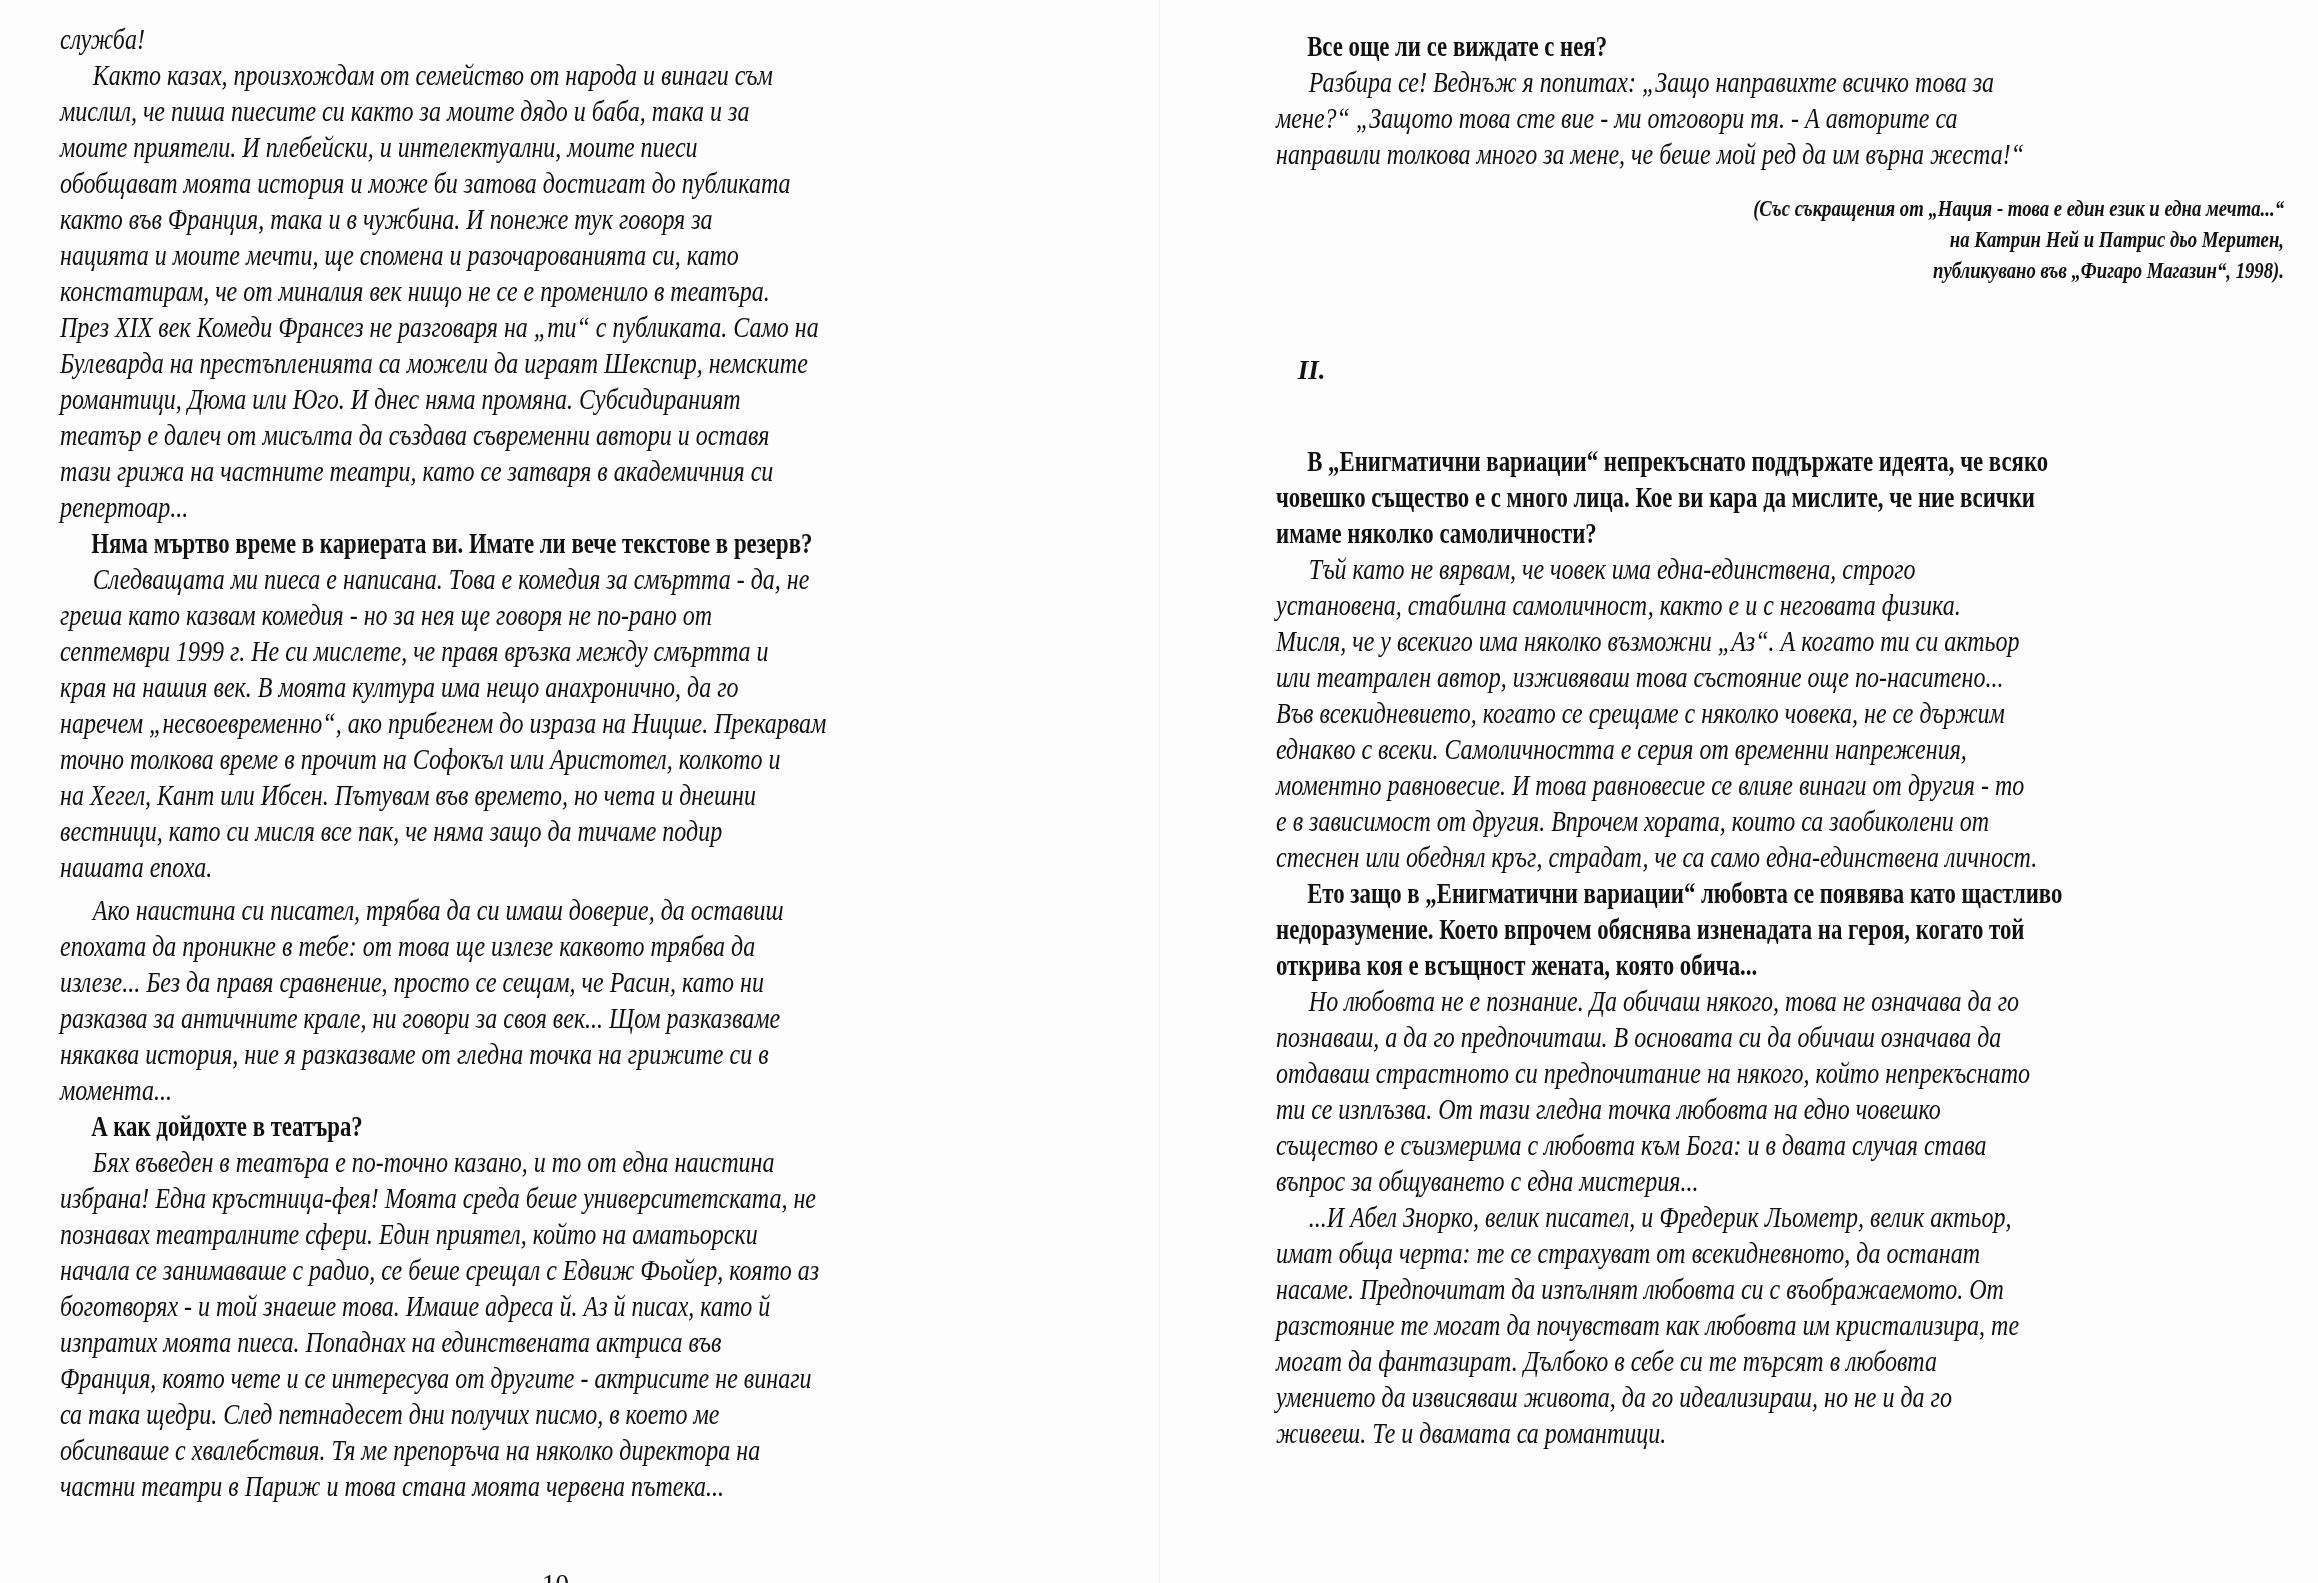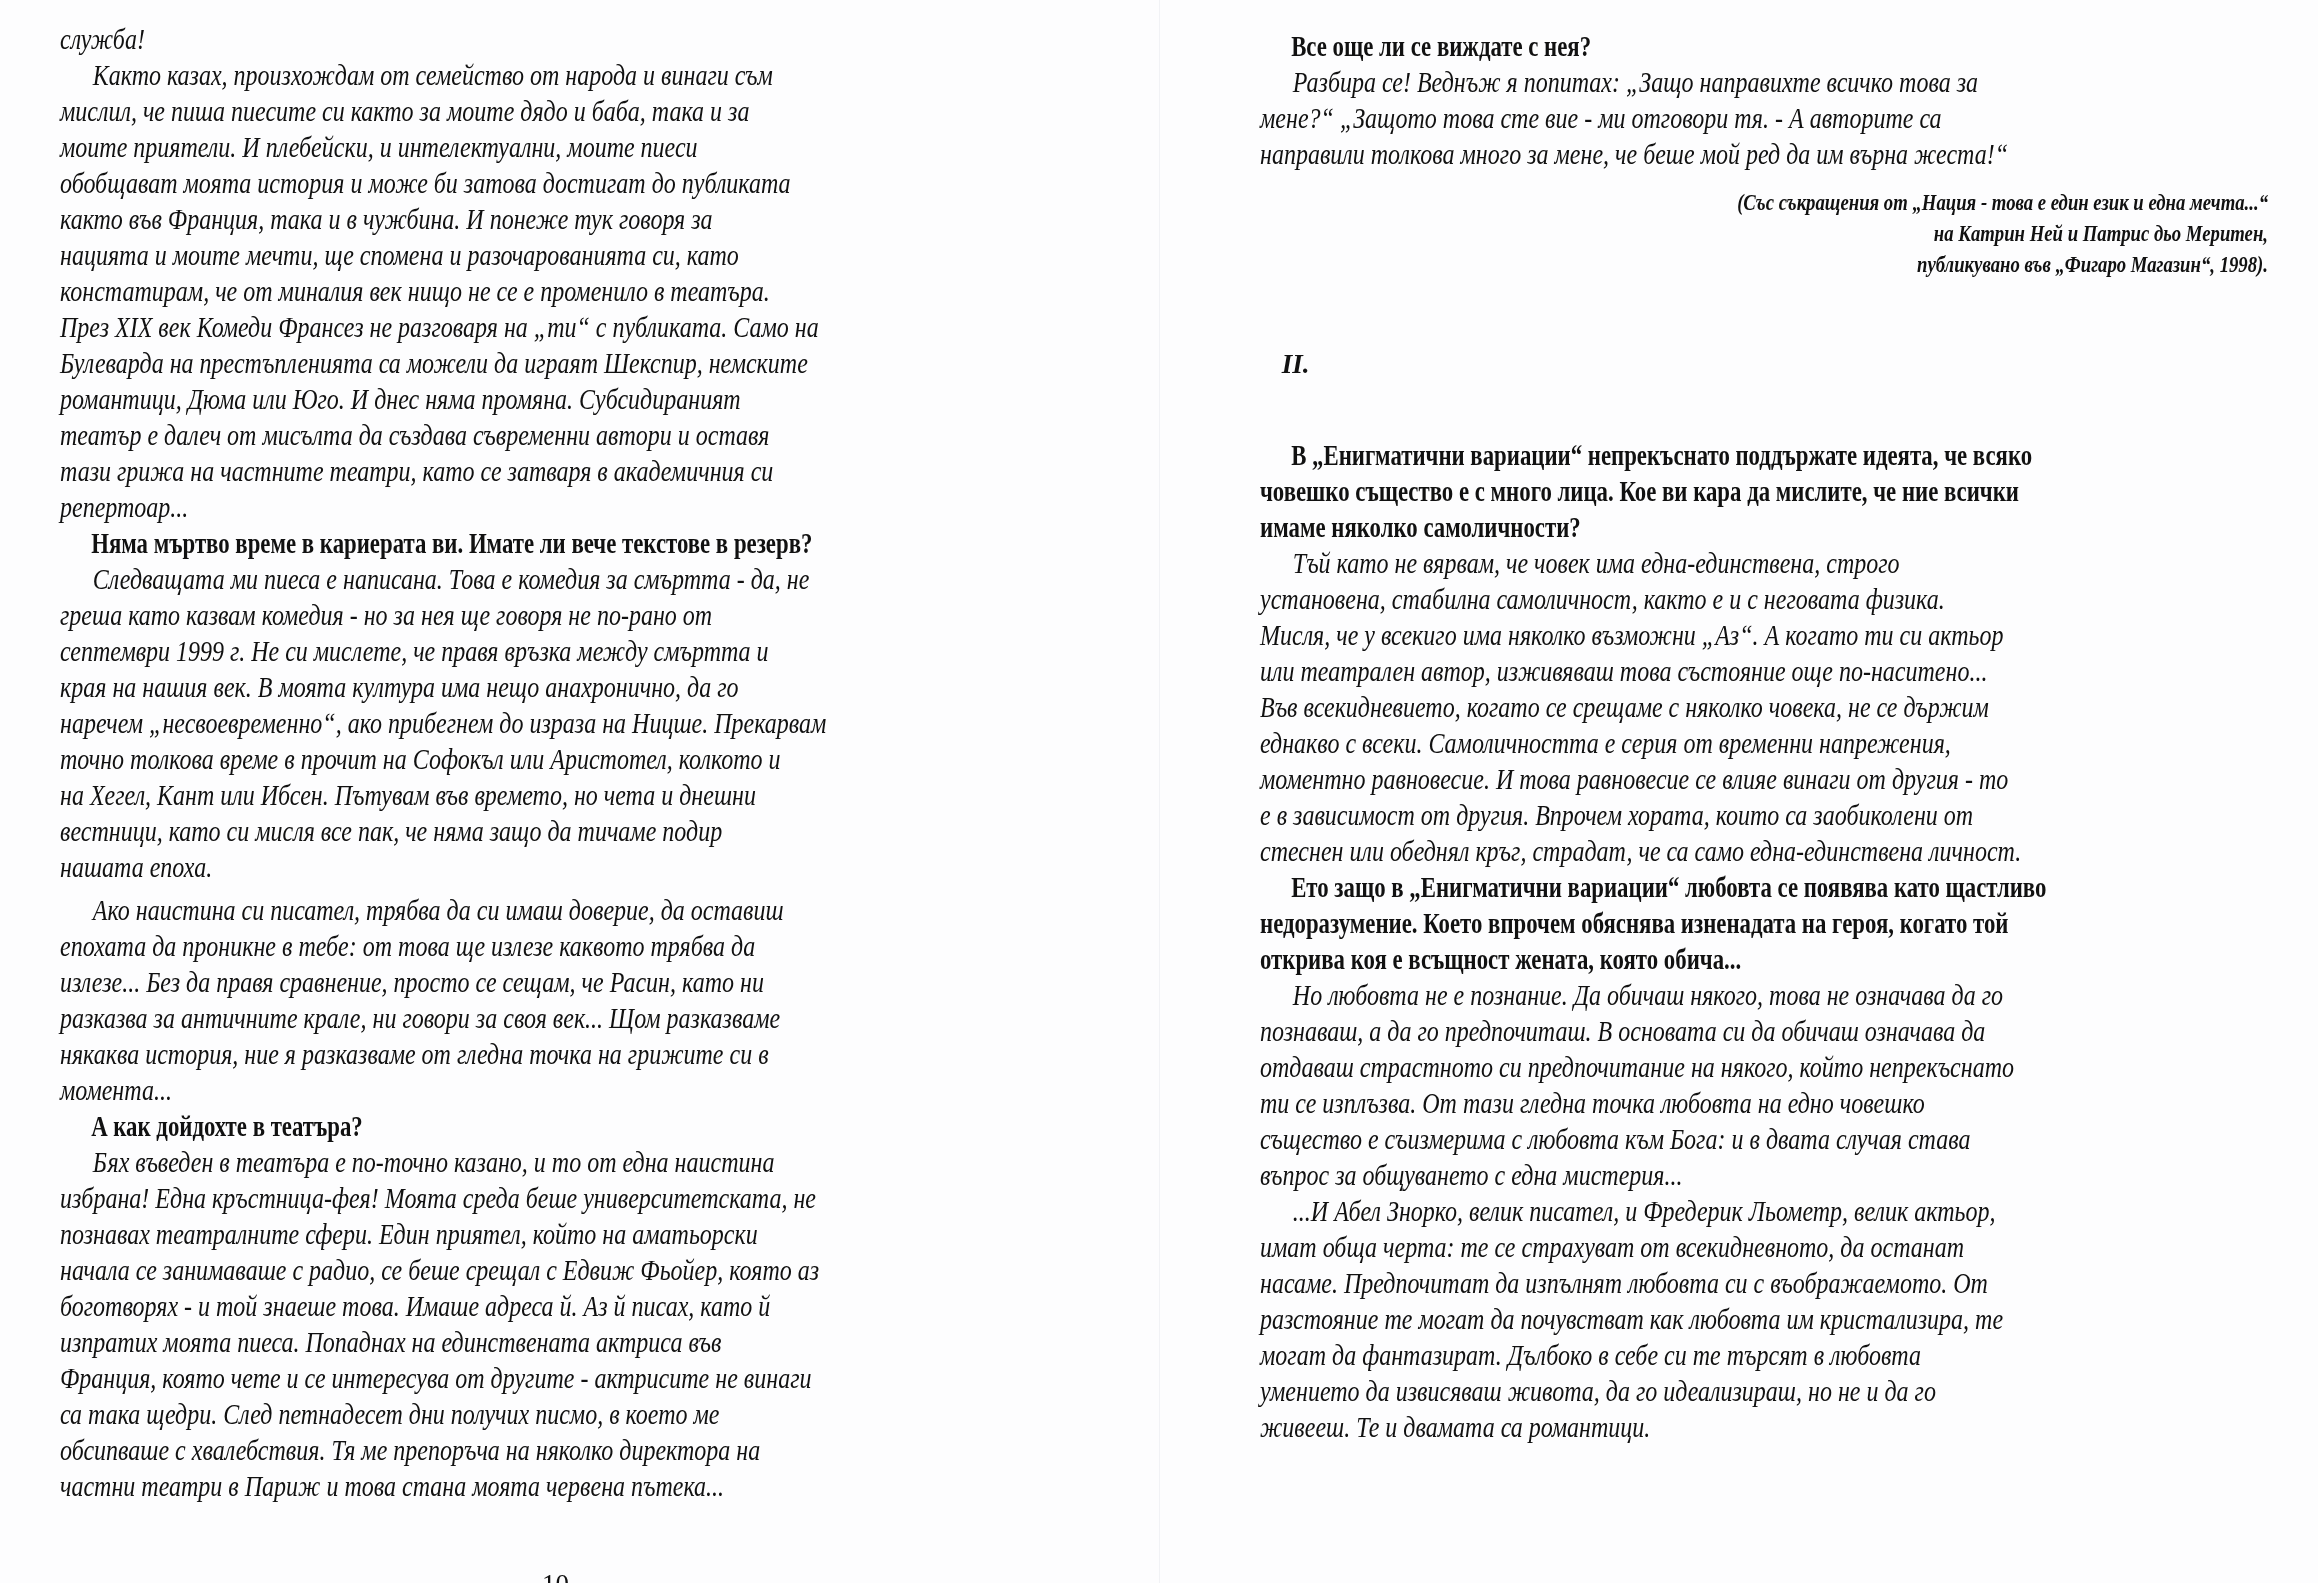--- a/index.html
+++ b/index.html
@@ -11,21 +11,21 @@
   }
   .page {
     position:absolute; top:0; height:1528px;padding-left:44px;
   }
   #left-page { left:0; width:1160px; }
   #right-page { left:1160px; width:1159px; }
   .col {
     position:absolute;
   }
   #left-page .col { left:60px; top:20.6px; width:992px; }
-  #right-page .col { left:100px; top:28px; width:1008px; }
+  #right-page .col { left:116px; top:28px; width:1008px; }
   .line {
     display:block; white-space:nowrap;
     font-size:30px; line-height:36px; height:36px;
     transform-origin:left center;
   }
   .it { font-style:italic; transform:scaleX(0.80); }
   .bd { font-weight:bold; transform:scaleX(0.76); }
   .ind { padding-left:41px; }
   .gap-s { height:7.6px; }
   .gap-m { height:21.7px; }
@@ -100,21 +100,21 @@
 </div>
 
 <div class="page" id="right-page">
   <div class="col" id="right-col">
     <div id="right-top">
         <span class="line bd ind">Все още ли се виждате с нея?</span>
         <span class="line it ind">Разбира се! Веднъж я попитах: „Защо направихте всичко това за</span>
         <span class="line it">мене?“ „Защото това сте вие - ми отговори тя. - А авторите са</span>
         <span class="line it">направили толкова много за мене, че беше мой ред да им върна жеста!“</span>
       </div>
-    <div id="cite1" style="margin-top:15px;">
+    <div id="cite1" style="margin-top:21px;">
         <span class="cite">(Със съкращения от „Нация - това е един език и една мечта...“</span>
         <span class="cite">на Катрин Ней и Патрис дьо Меритен,</span>
         <span class="cite">публикувано във „Фигаро Магазин“, 1998).</span>
       </div>
     <div class="gap-l"></div>
     <span class="section-num">II.</span>
     <div class="gap-l" style="height:54px;"></div>
     <div id="right-body">
         <span class="line bd ind">В „Енигматични вариации“ непрекъснато поддържате идеята, че всяко</span>
         <span class="line bd">човешко същество е с много лица. Кое ви кара да мислите, че ние всички</span>

